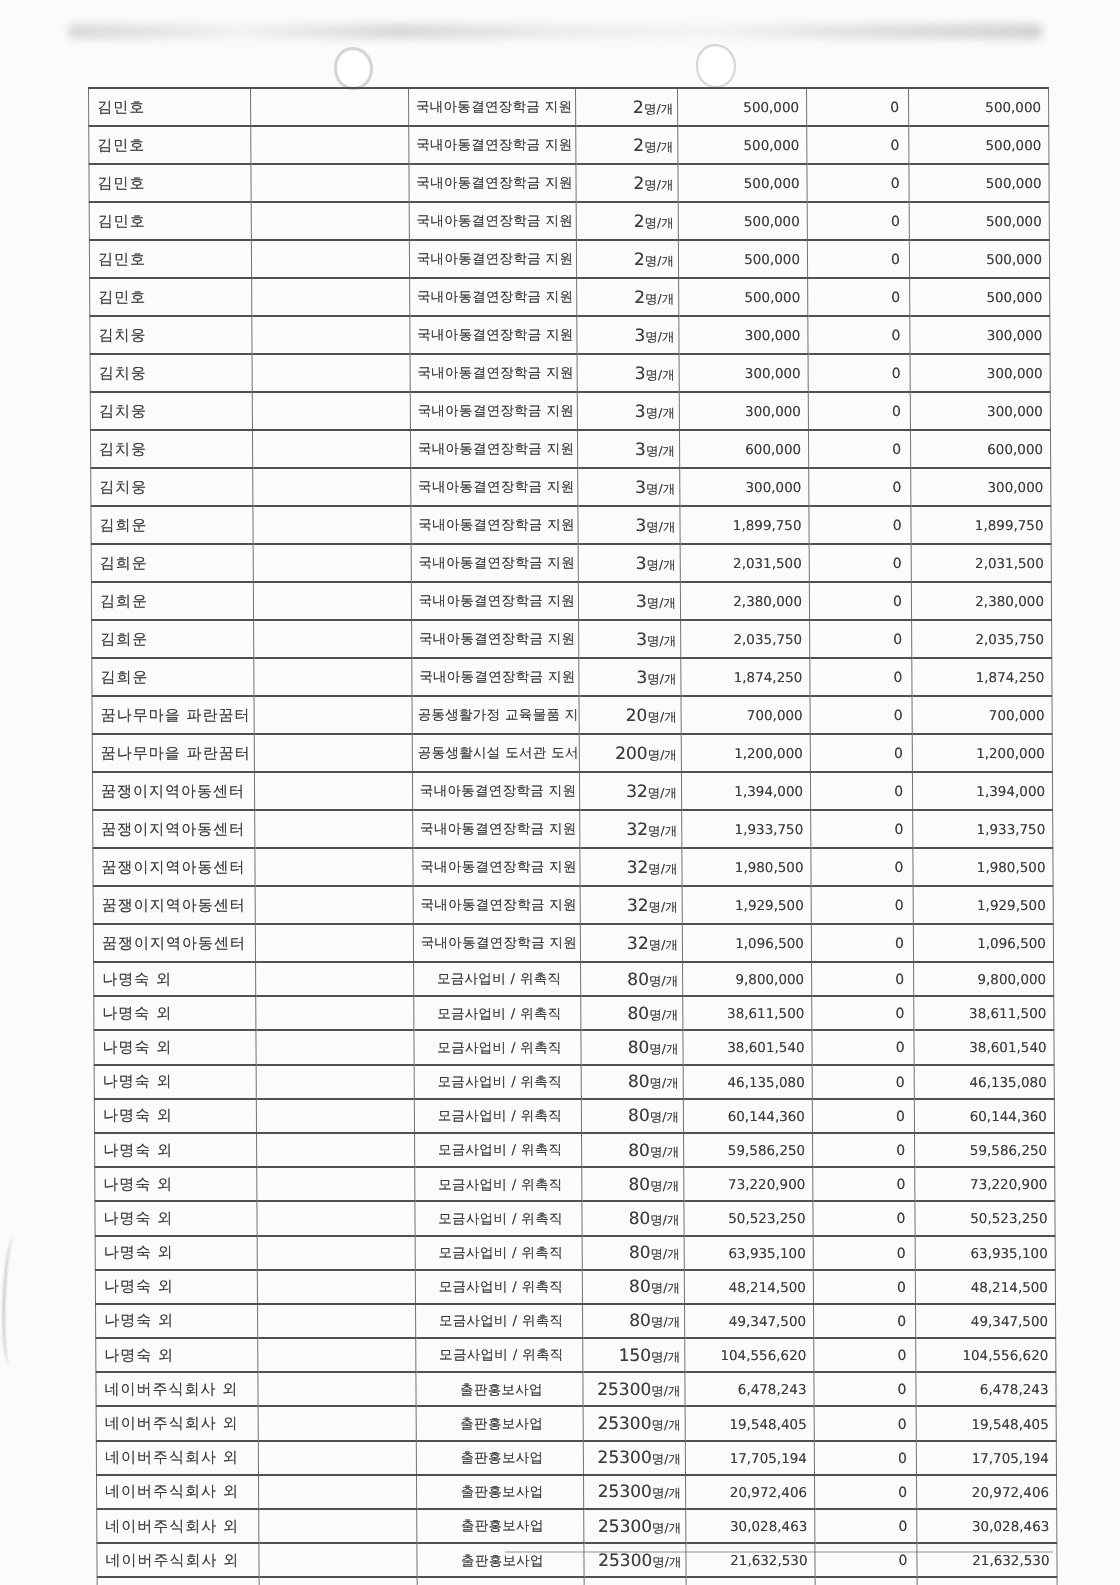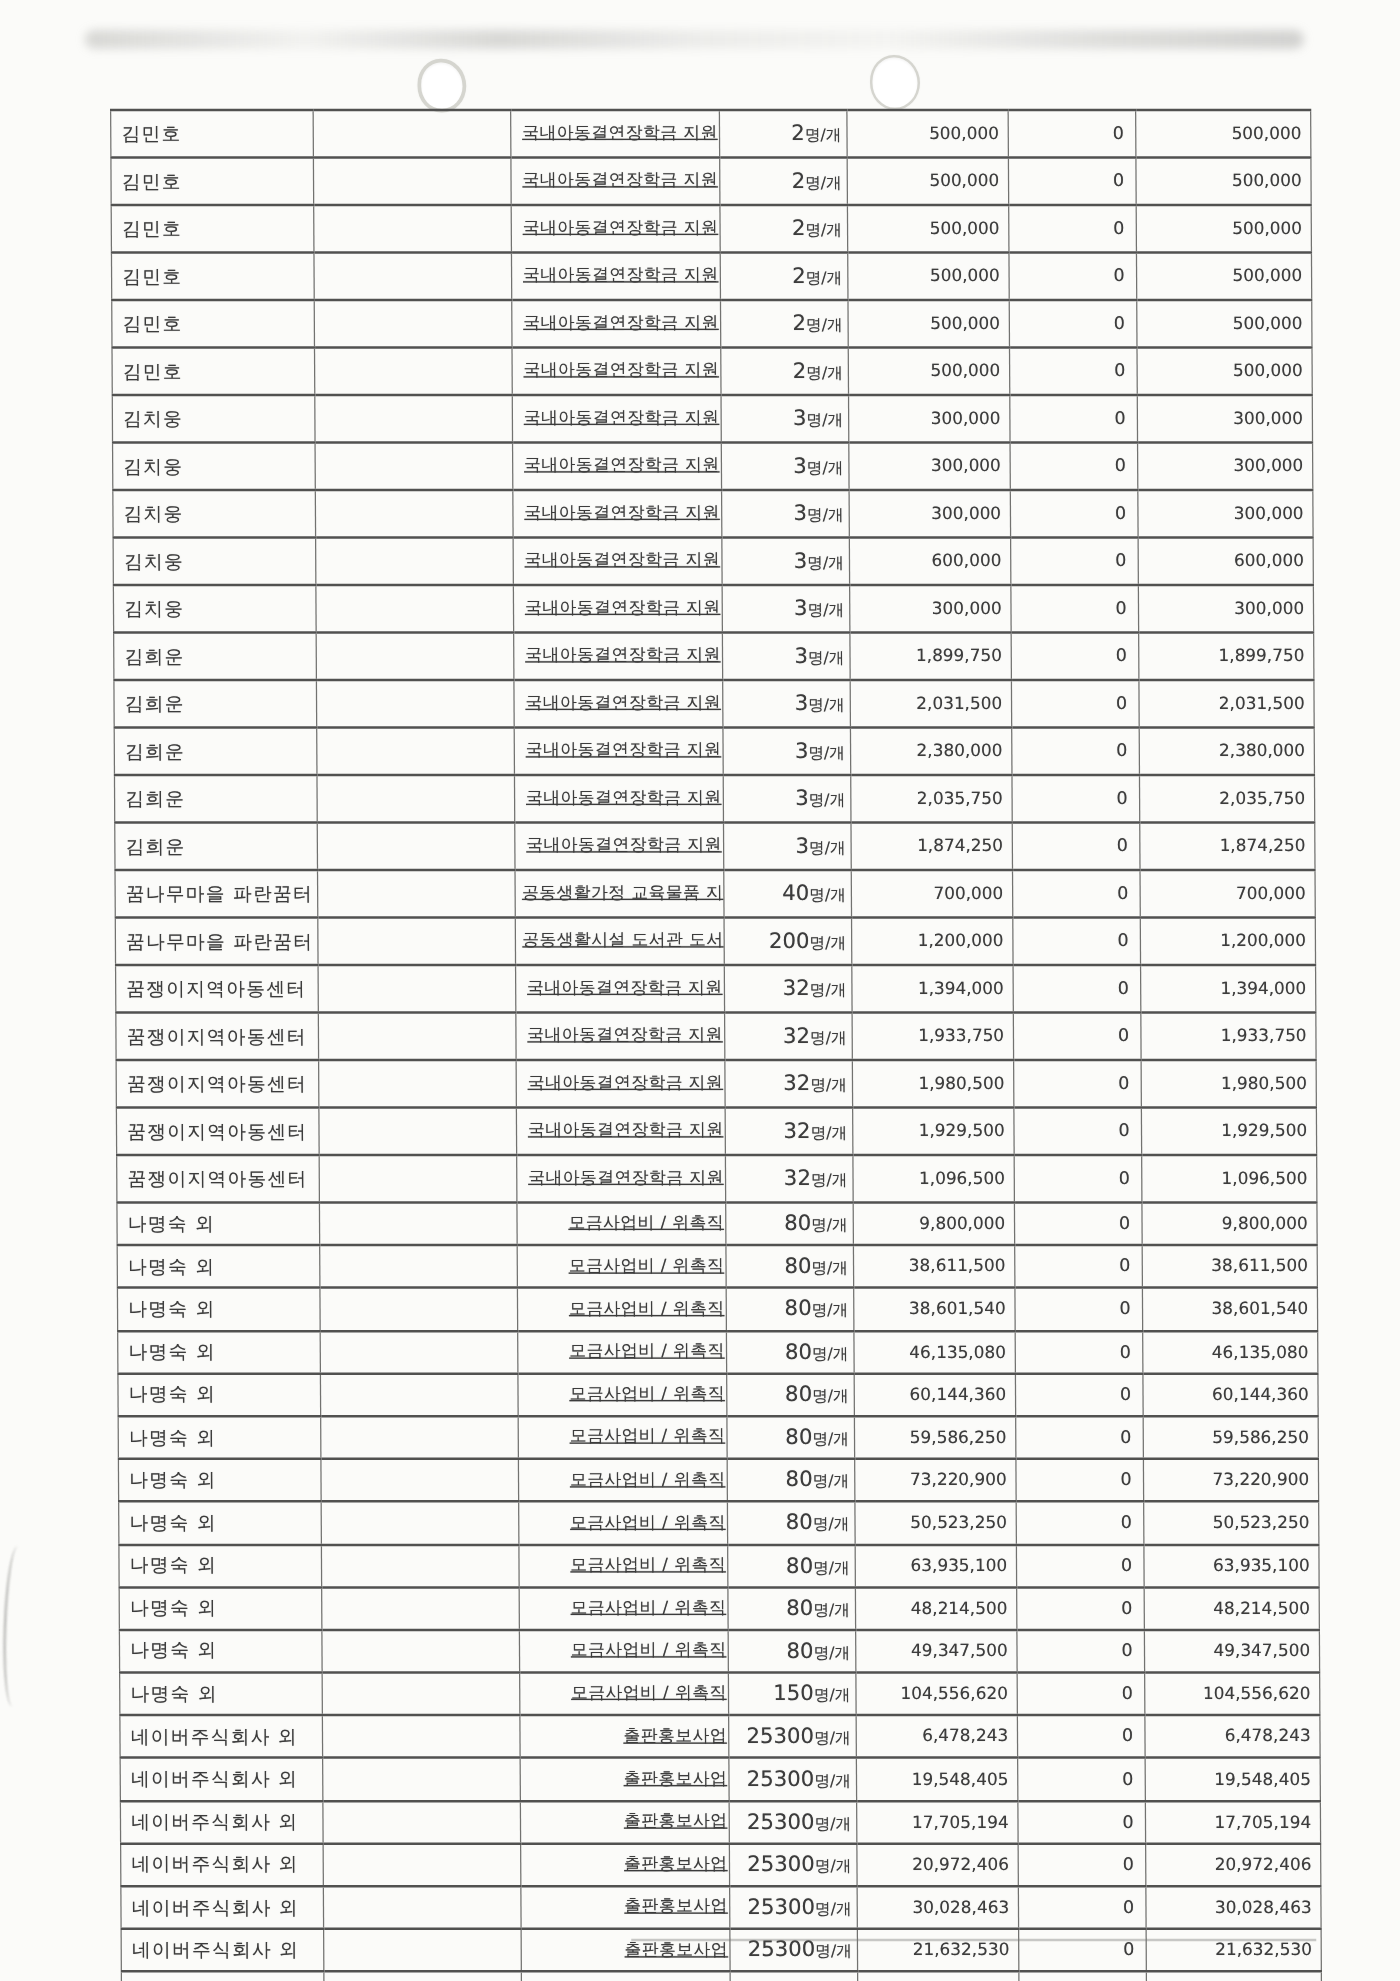--- a/index.html
+++ b/index.html
@@ -82,21 +82,21 @@
     border-bottom: 2px solid #515150;
     vertical-align: middle;
     overflow: hidden;
     white-space: nowrap;
     text-shadow: 0 0 0.6px rgba(70,70,70,0.55);
   }
   tr.two-line td { height: 34px; }
   tr.one-line td { height: 30.2px; }
   td.c-name  { text-align: left;  padding-left: 8px;  font-size: 15px; letter-spacing: 1px; }
   td.c-blank { }
-  td.c-prog  { text-align: right;  padding-left: 5px;  font-size: 13.5px; line-height: 1.14; white-space: pre-line; letter-spacing: 0.3px; text-decoration: underline; }
+  td.c-prog  { text-align: center;  padding-left: 5px;  font-size: 13.5px; line-height: 1.14; white-space: pre-line; letter-spacing: 0.3px; }
   td.c-qty   { text-align: right; padding-right: 4px; margin-top: 39px; }
   td.c-qty .qn { font-size: 17px; }
   td.c-qty .qu { font-size: 12.5px; }
   td.c-amt1  { text-align: right; padding-right: 7px; font-size: 13.5px; }
   td.c-zero  { text-align: right; padding-right: 9px; font-size: 14px; }
   td.c-total { text-align: right; padding-right: 7px; font-size: 13.5px; }
 </style>
 </head>
 <body>
 
@@ -275,21 +275,21 @@
     <td class="c-qty"><span class="qn">3</span><span class="qu">명/개</span></td>
     <td class="c-amt1">1,874,250</td>
     <td class="c-zero">0</td>
     <td class="c-total">1,874,250</td>
   </tr>
           <tr class="two-line">
     <td class="c-name">꿈나무마을 파란꿈터</td>
     <td class="c-blank"></td>
     <td class="c-prog">공동생활가정
 교육물품 지원</td>
-    <td class="c-qty"><span class="qn">40</span><span class="qu">명/개</span></td>
+    <td class="c-qty"><span class="qn">20</span><span class="qu">명/개</span></td>
     <td class="c-amt1">700,000</td>
     <td class="c-zero">0</td>
     <td class="c-total">700,000</td>
   </tr>
           <tr class="two-line">
     <td class="c-name">꿈나무마을 파란꿈터</td>
     <td class="c-blank"></td>
     <td class="c-prog">공동생활시설 도서관
 도서지원</td>
     <td class="c-qty"><span class="qn">200</span><span class="qu">명/개</span></td>

